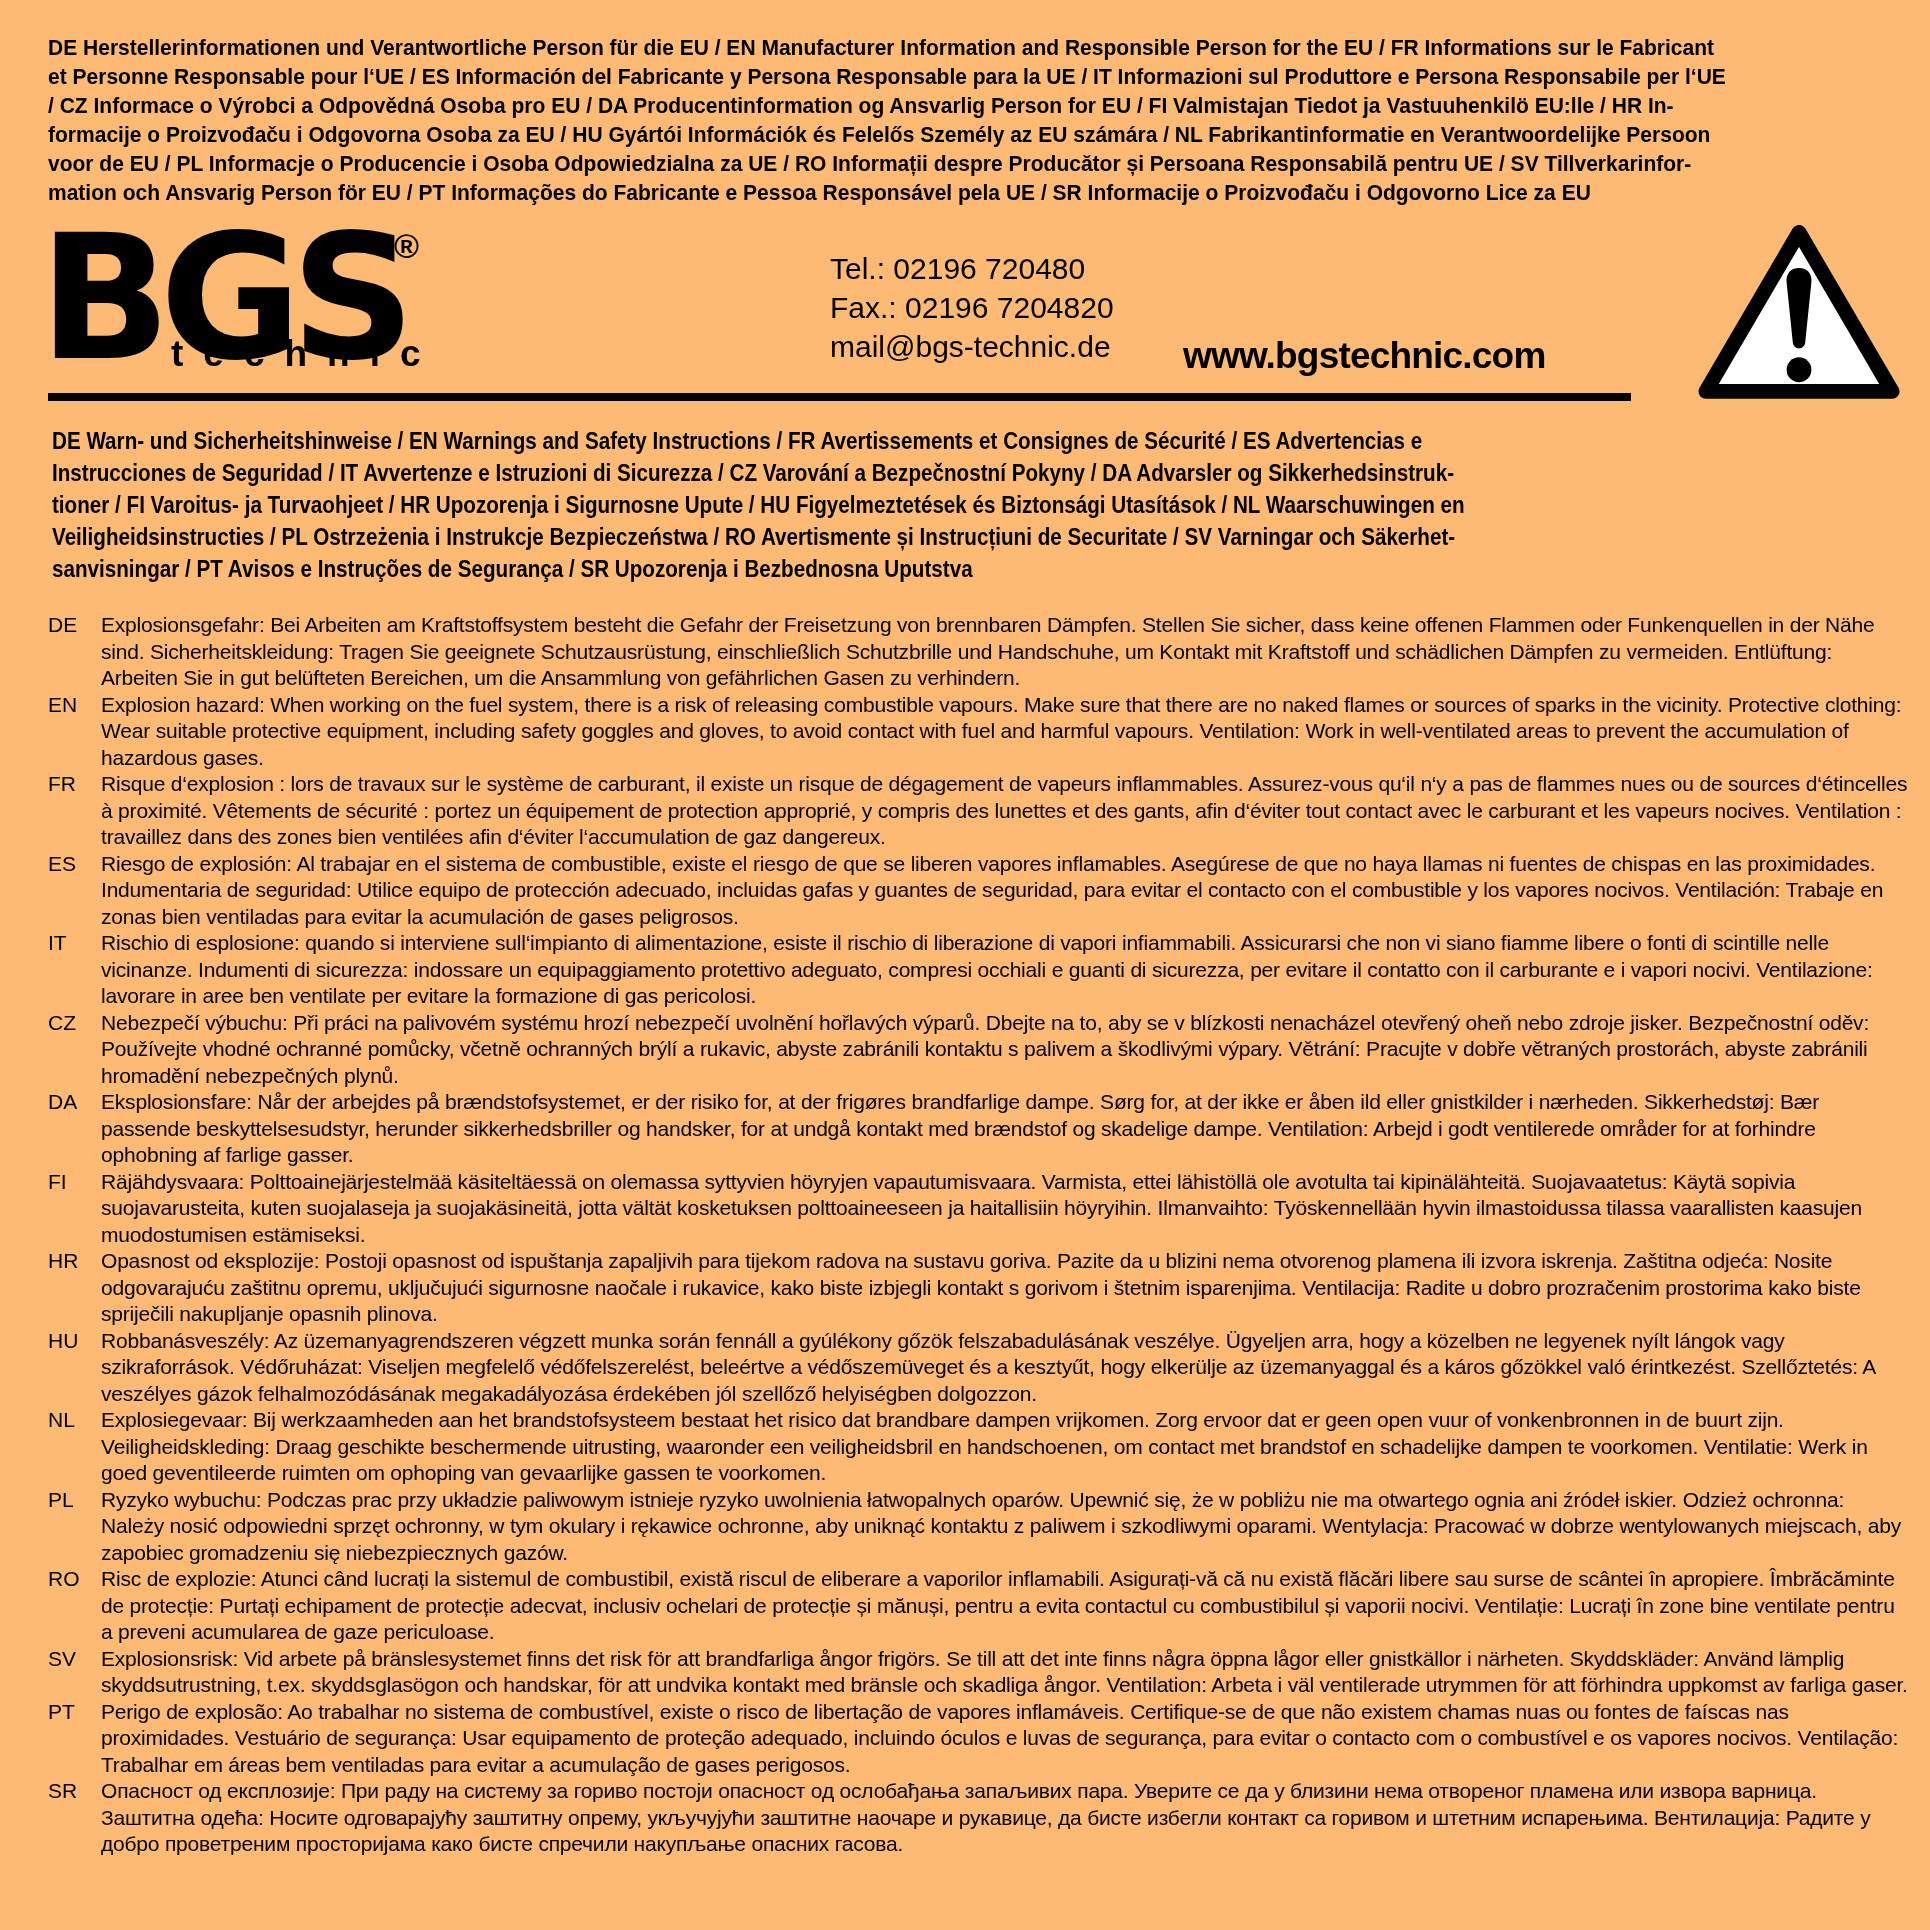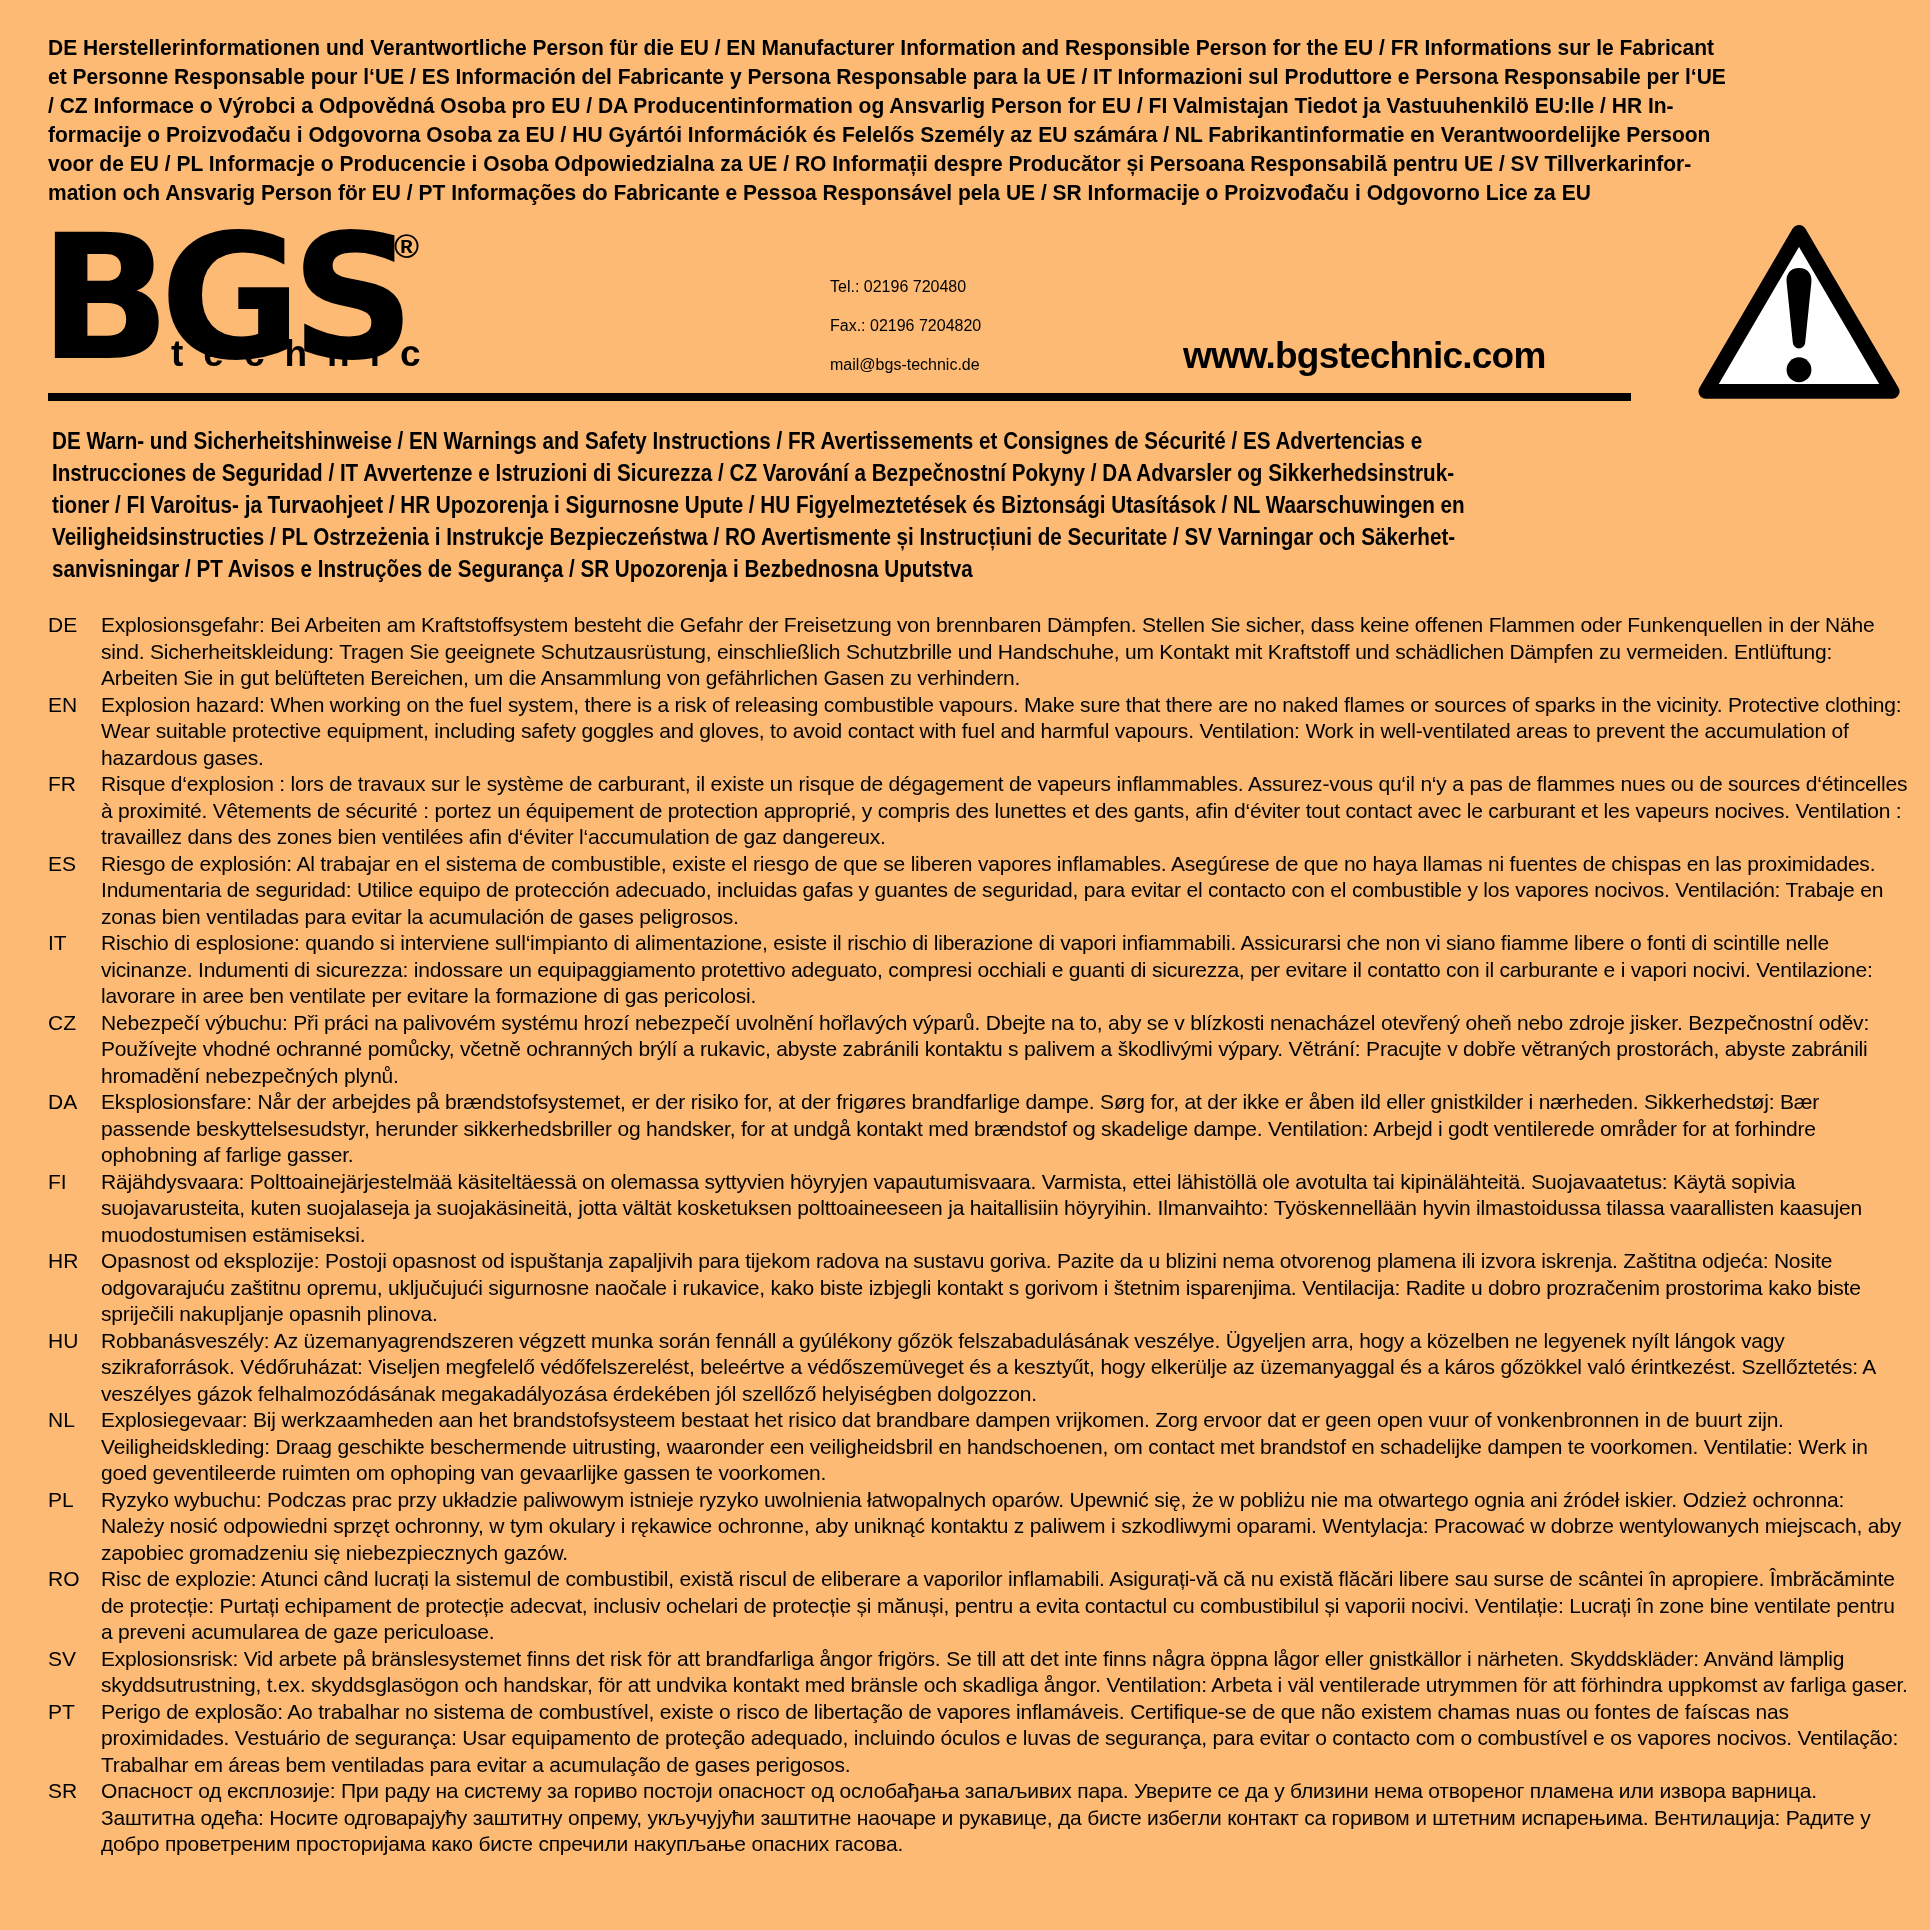--- a/index.html
+++ b/index.html
@@ -16,21 +16,21 @@
   
   .logo-wordmark{
     position:absolute;left:39px;top:212px;font-family:"DejaVu Sans",sans-serif;
     font-weight:bold;font-size:173px;line-height:1;letter-spacing:-11px;
   }
   .logo-reg{position:absolute;left:394px;top:227px;font-size:34px;font-weight:bold;}
   .logo-technic{
     position:absolute;left:171px;top:333px;font-size:37px;font-weight:bold;letter-spacing:20px;white-space:nowrap;
   }
   .company-address{position:absolute;left:430px;top:255px;font-size:23px;line-height:39px;}
-  .company-contact{position:absolute;left:830px;top:267px;font-size:16px;line-height:39px;}
+  .company-contact{position:absolute;left:830px;top:249px;font-size:30px;line-height:39px;}
   .website{position:absolute;left:1183px;top:335px;font-size:37px;font-weight:bold;letter-spacing:-0.8px;white-space:nowrap;}
   .warning-triangle{position:absolute;left:1697px;top:223px;}
   .rule{position:absolute;left:48px;top:393px;width:1583px;height:7.8px;background:#000;}
   
   .safety-header{position:absolute;left:52px;top:425px;width:1588px;}
   .safety-header .line{
     white-space:nowrap;font-weight:bold;font-size:24px;line-height:32px;
     transform:scaleX(0.86);transform-origin:0 50%;
   }
   

